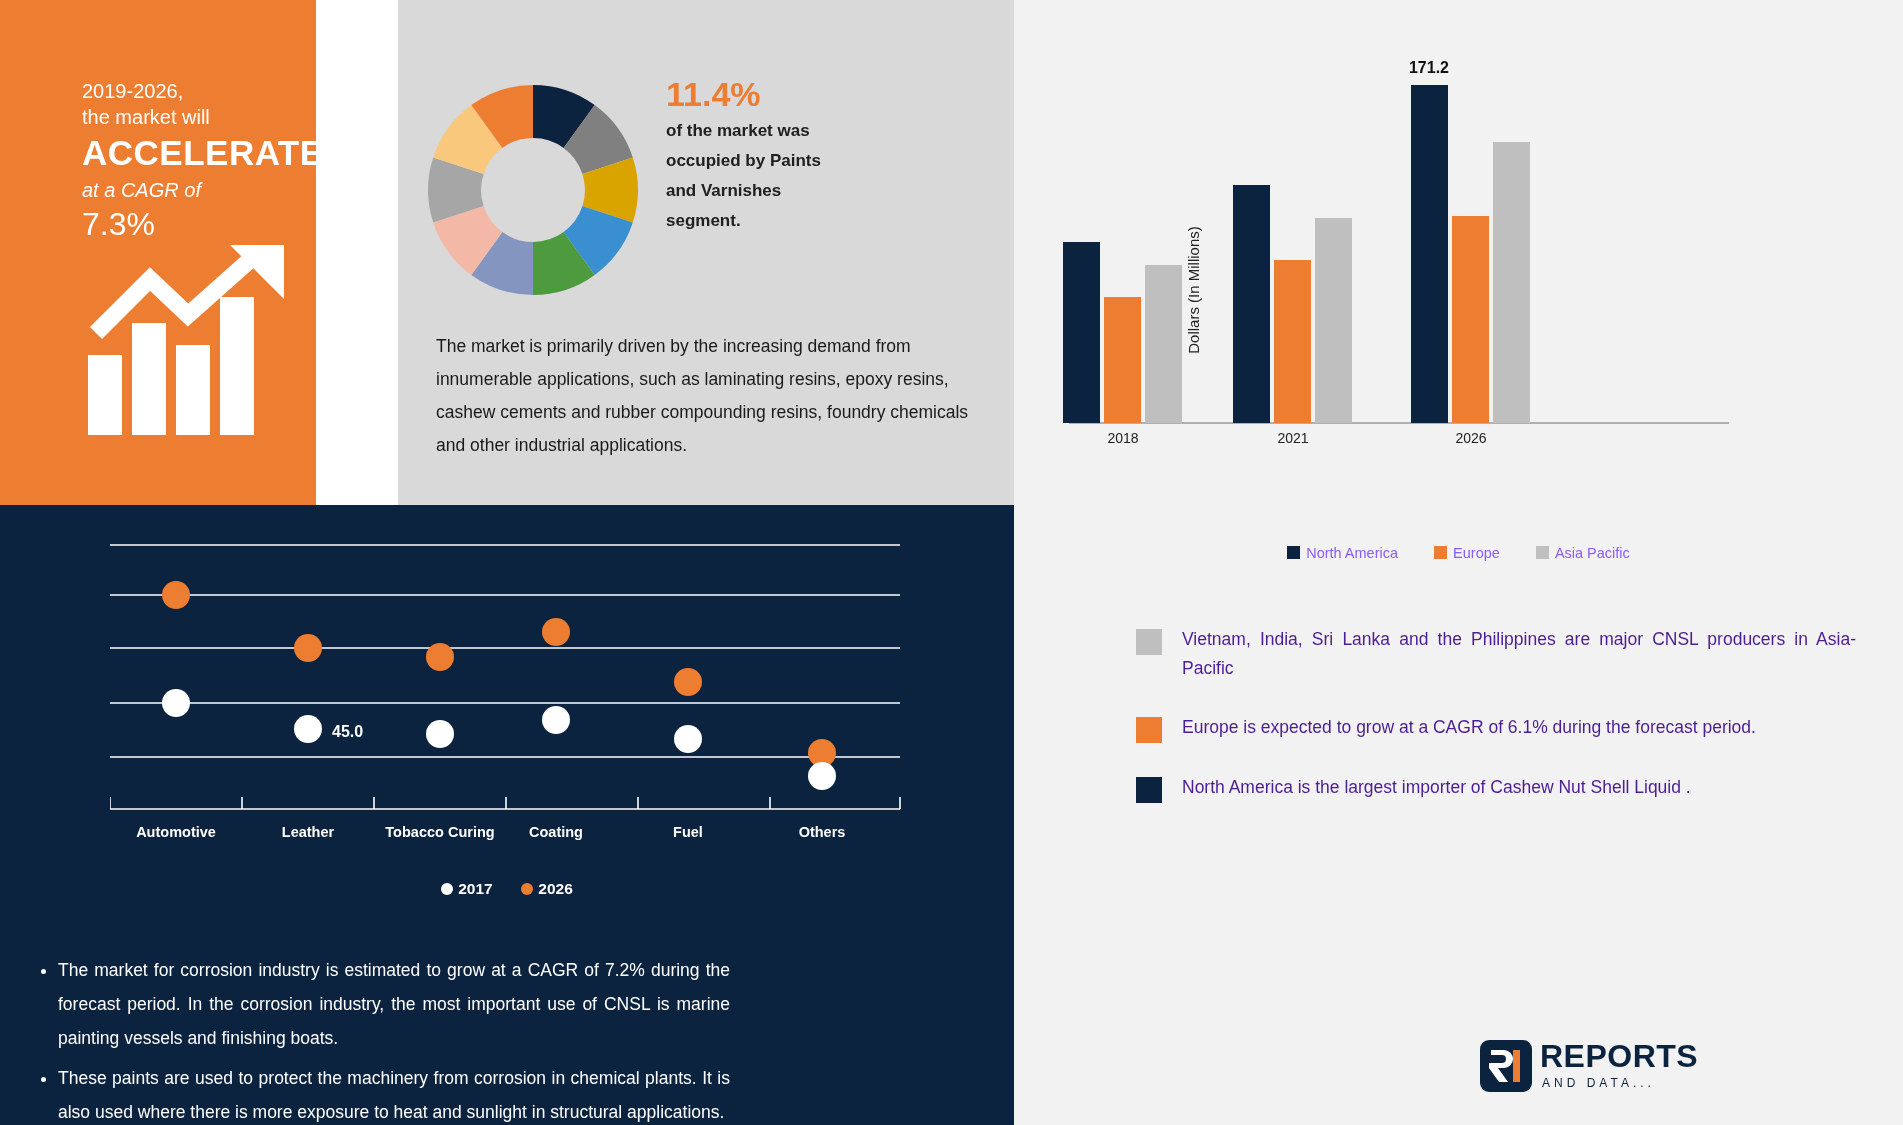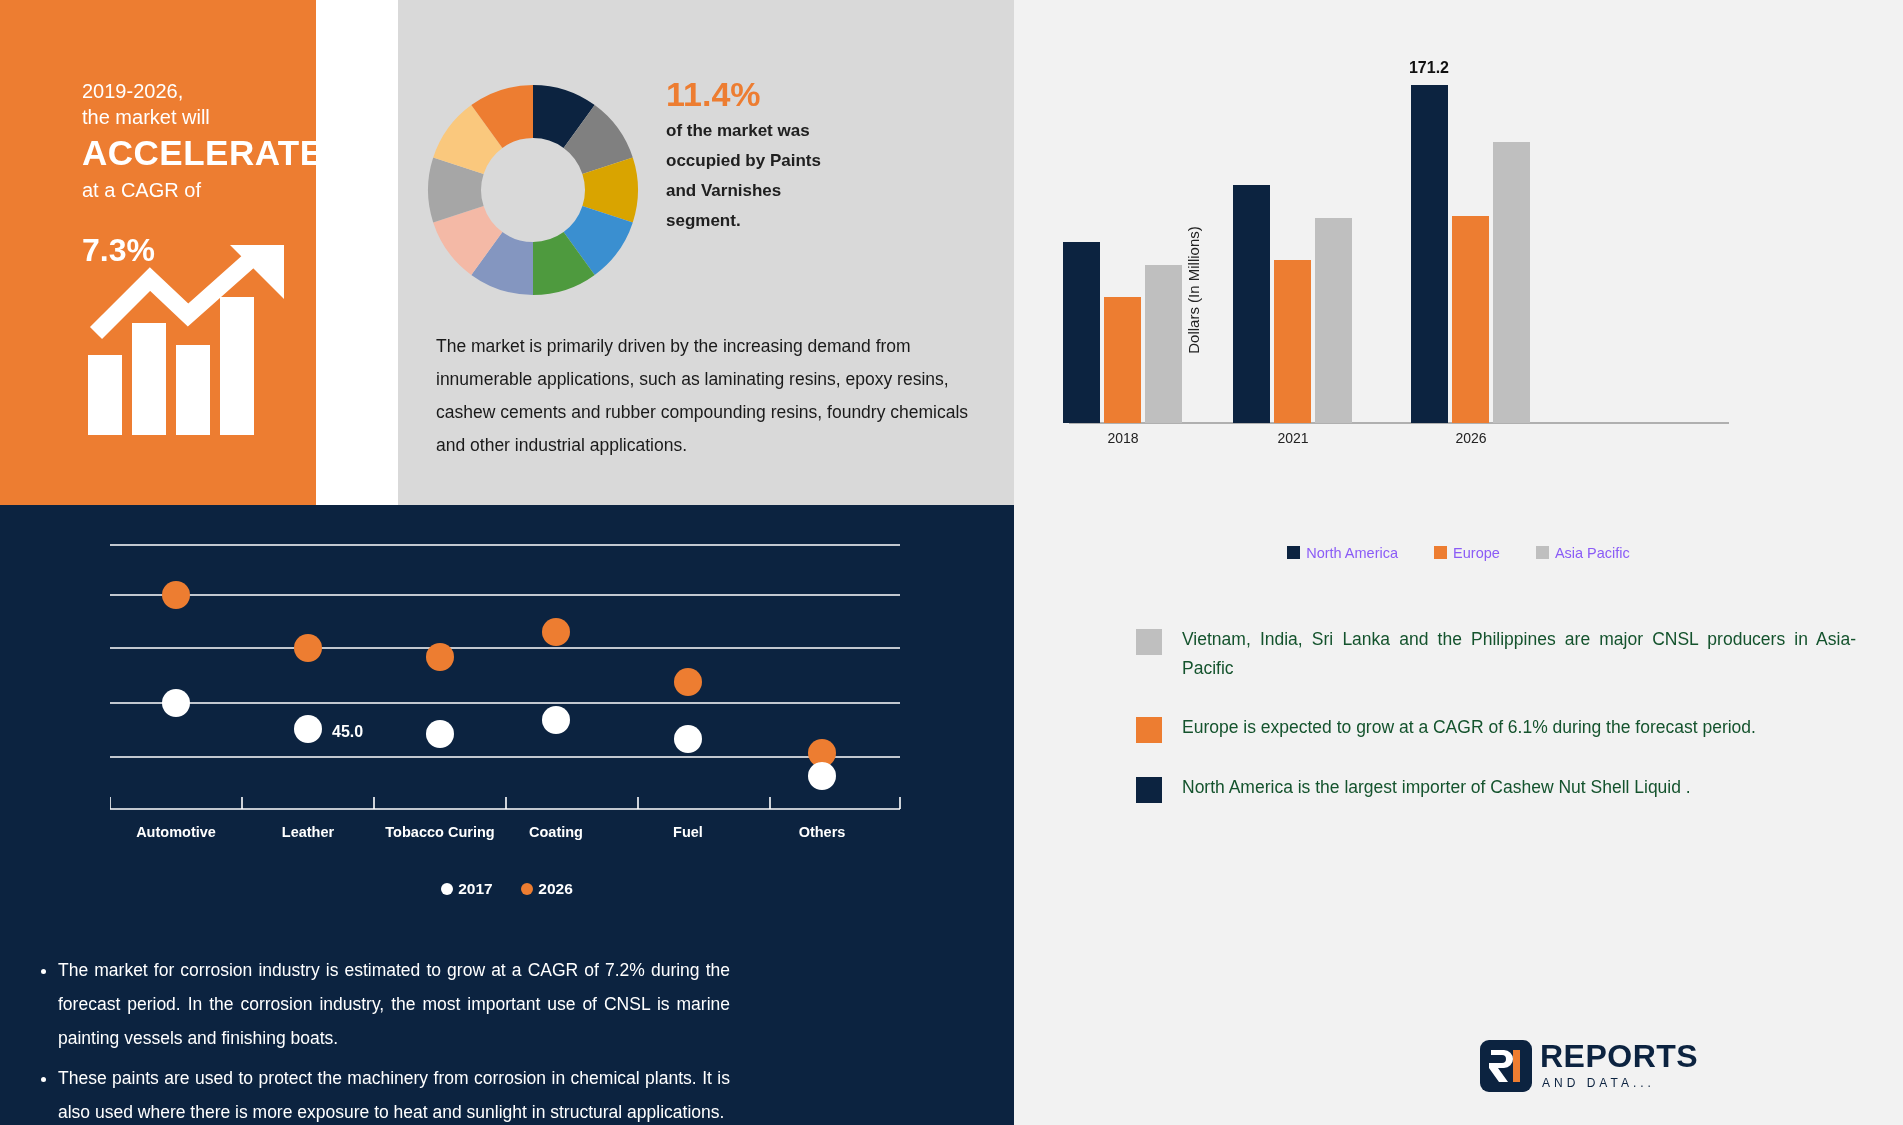--- a/index.html
+++ b/index.html
@@ -8,22 +8,22 @@
 
   
   .left-col{position:absolute;left:0;top:0;width:1014px;height:1125px;}
 
   
   .accel{position:absolute;left:0;top:0;width:316px;height:505px;background:#ed7d31;color:#fff;}
   .accel-text{position:absolute;left:82px;top:78px;width:300px;}
   .accel-l1{font-size:20px;line-height:26px;font-weight:400;}
   .accel-l2{font-size:20px;line-height:26px;font-weight:400;}
   .accel-big{font-size:35px;font-weight:700;letter-spacing:.5px;line-height:46px;}
-  .accel-l3{font-size:20px;line-height:28px;}
-  .accel-pct{font-size:32px;font-weight:700;line-height:40px;margin-top:26px;}
+  .accel-l3{font-size:20px;line-height:28px;font-style:italic;}
+  .accel-pct{font-size:32px;font-weight:400;line-height:40px;}
   .accel-art{position:absolute;left:88px;top:245px;width:250px;height:190px;}
 
   
   .grey{position:absolute;left:398px;top:0;width:648px;height:505px;background:#d9d9d9;}
   .donut-wrap{position:absolute;left:20px;top:75px;width:230px;height:230px;}
   .stat{position:absolute;left:268px;top:72px;width:175px;}
   .stat-pct{font-size:34px;font-weight:700;color:#ed7d31;line-height:44px;}
   .stat-txt{font-size:17px;font-weight:700;color:#202020;line-height:30px;}
   .grey-para{position:absolute;left:38px;top:330px;width:545px;font-size:17.5px;line-height:33px;color:#1a1a1a;}
 
@@ -39,21 +39,21 @@
   
   .right-col{position:absolute;left:1014px;top:0;width:889px;height:1125px;background:#f2f2f2;}
   .bar-area{position:absolute;left:0;top:0;width:889px;height:560px;}
   .bar-legend{position:absolute;left:0;top:545px;width:889px;text-align:center;font-size:14.5px;color:#8b5cf6;}
   .bar-legend .sw{display:inline-block;width:13px;height:13px;vertical-align:-1px;margin-right:6px;}
   .bar-legend .li{margin:0 16px;display:inline-block;}
 
   .notes{position:absolute;left:122px;top:625px;width:720px;}
   .note{display:flex;margin-bottom:30px;}
   .note .sw{width:26px;height:26px;flex:0 0 26px;margin-right:20px;margin-top:4px;}
-  .note .tx{font-size:17.5px;line-height:29px;color:#14532d;text-align:justify;}
+  .note .tx{font-size:17.5px;line-height:29px;color:#4c1d95;text-align:justify;}
 
   .logo{position:absolute;left:1480px;top:1040px;width:340px;height:60px;}
   .logo-txt{position:absolute;left:60px;top:-2px;font-size:32px;font-weight:700;color:#0c2340;letter-spacing:.5px;}
   .logo-sub{position:absolute;left:62px;top:36px;font-size:12px;letter-spacing:4px;color:#0c2340;}
 </style>
 </head>
 <body>
 
 <div class="page">
 

